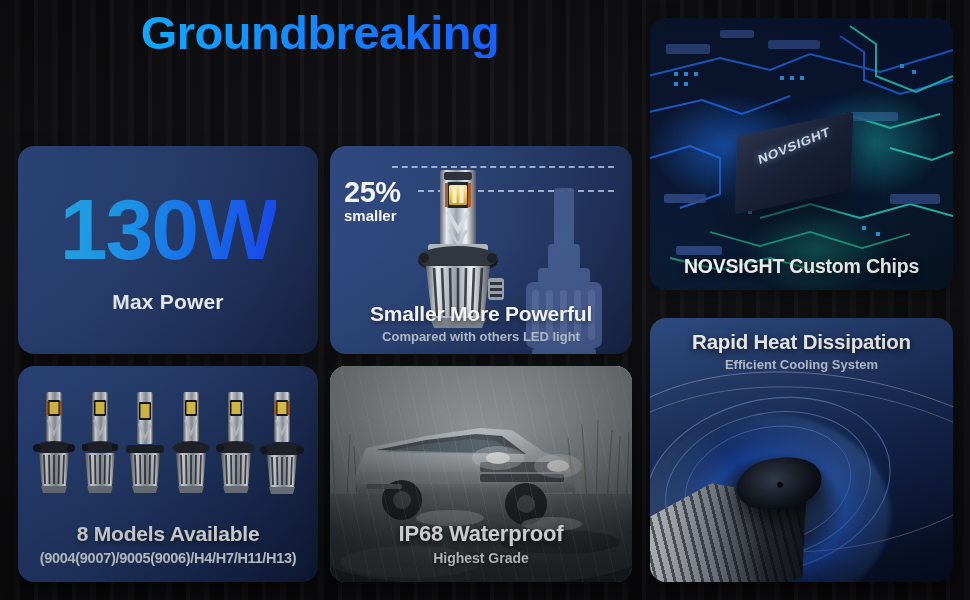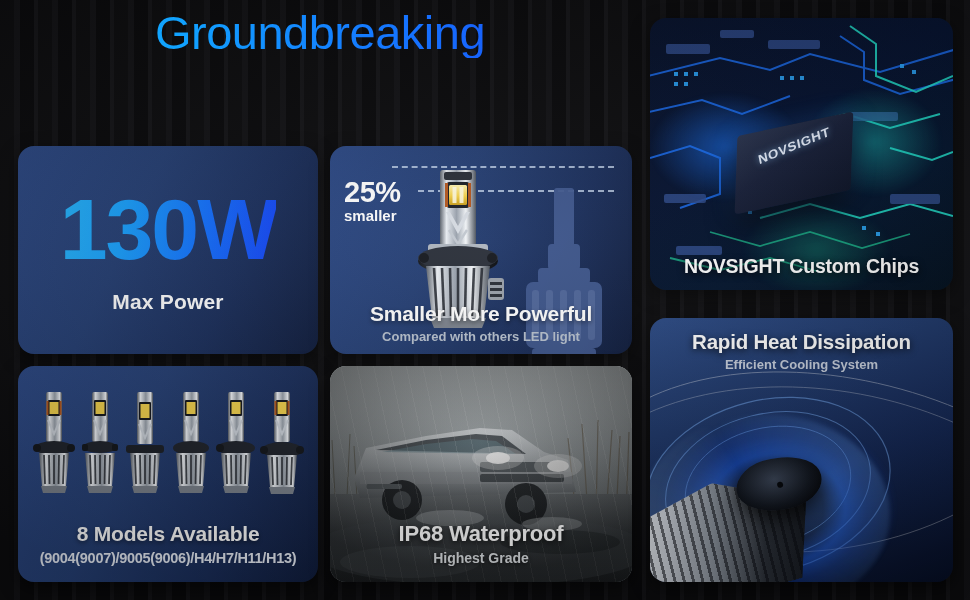--- a/index.html
+++ b/index.html
@@ -19,21 +19,21 @@
         #151518 34px, #151518 38px);
   }
   #stage::after{
     content:"";position:absolute;inset:0;pointer-events:none;
     background:radial-gradient(120% 80% at 50% 40%, rgba(255,255,255,.035), rgba(0,0,0,.25) 75%);
   }
 
   
   .headline{position:absolute;left:0;top:8px;width:640px;text-align:center;z-index:5;}
   .hl1{
-    font-size:47px;font-weight:normal;letter-spacing:-.5px;line-height:1.06;
+    font-size:47px;font-weight:bold;letter-spacing:-.5px;line-height:1.06;
     background:linear-gradient(90deg,#10b5ff 0%,#11a2ff 28%,#1575ff 62%,#1b41f2 100%);
     -webkit-background-clip:text;background-clip:text;color:transparent;
     -webkit-text-fill-color:transparent;
   }
   .hl2{
     font-size:43px;font-weight:bold;color:#fff;line-height:1.1;letter-spacing:-.3px;
     text-shadow:0 2px 5px rgba(0,0,0,.6);
   }
 
   

